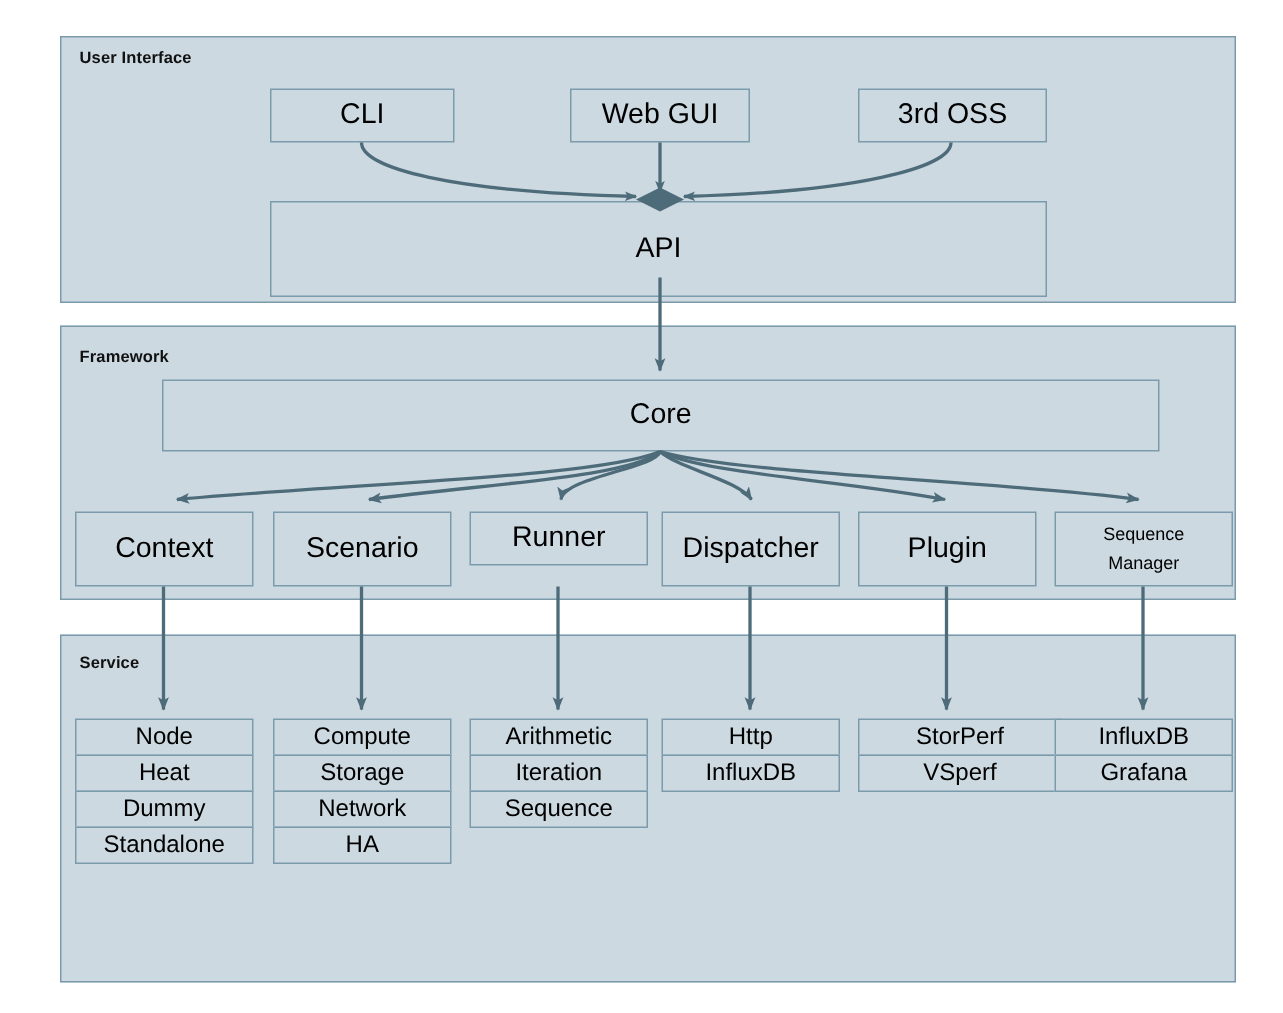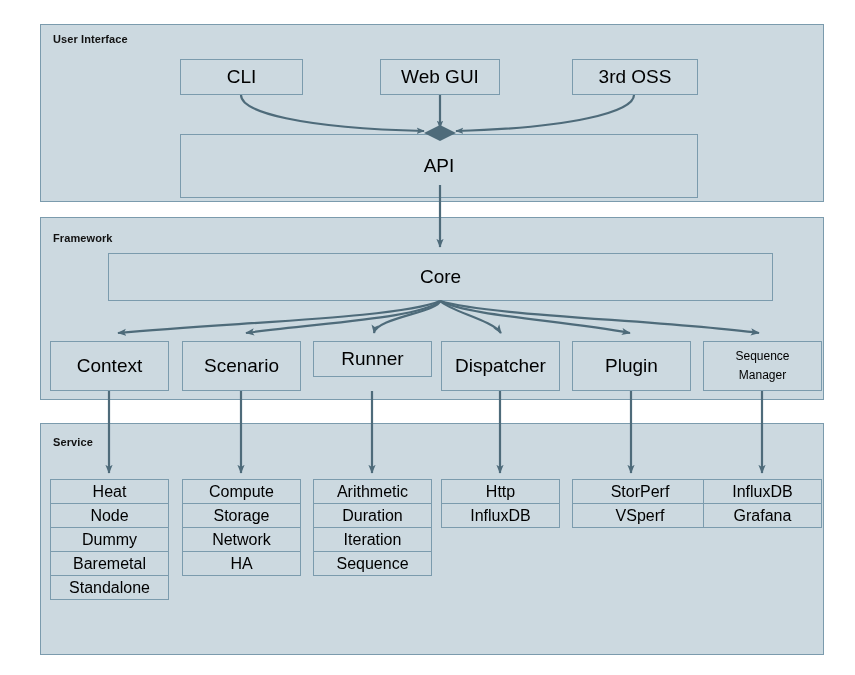--- a/index.html
+++ b/index.html
@@ -135,35 +135,33 @@
 
   <div class="node two-line" style="left:703px; top:341px; width:119px; height:50px;">
     <span>Sequence</span>
     <span>Manager</span>
   </div>
 
   <div class="panel" style="left:40px; top:423px; width:784px; height:232px;"></div>
   <div class="panel-title" style="left:53px; top:436px;">Service</div>
 
   <div class="stack" style="left:50px; top:479px; width:119px;">
+      <div class="cell">Node</div>
       <div class="cell">Heat</div>
-      <div class="cell">Node</div>
       <div class="cell">Dummy</div>
-      <div class="cell">Baremetal</div>
       <div class="cell">Standalone</div>
     </div>
   <div class="stack" style="left:182px; top:479px; width:119px;">
       <div class="cell">Compute</div>
       <div class="cell">Storage</div>
       <div class="cell">Network</div>
       <div class="cell">HA</div>
     </div>
   <div class="stack" style="left:313px; top:479px; width:119px;">
       <div class="cell">Arithmetic</div>
-      <div class="cell">Duration</div>
       <div class="cell">Iteration</div>
       <div class="cell">Sequence</div>
     </div>
   <div class="stack" style="left:441px; top:479px; width:119px;">
       <div class="cell">Http</div>
       <div class="cell">InfluxDB</div>
     </div>
   <div class="stack" style="left:572px; top:479px; width:136px;">
       <div class="cell">StorPerf</div>
       <div class="cell">VSperf</div>

